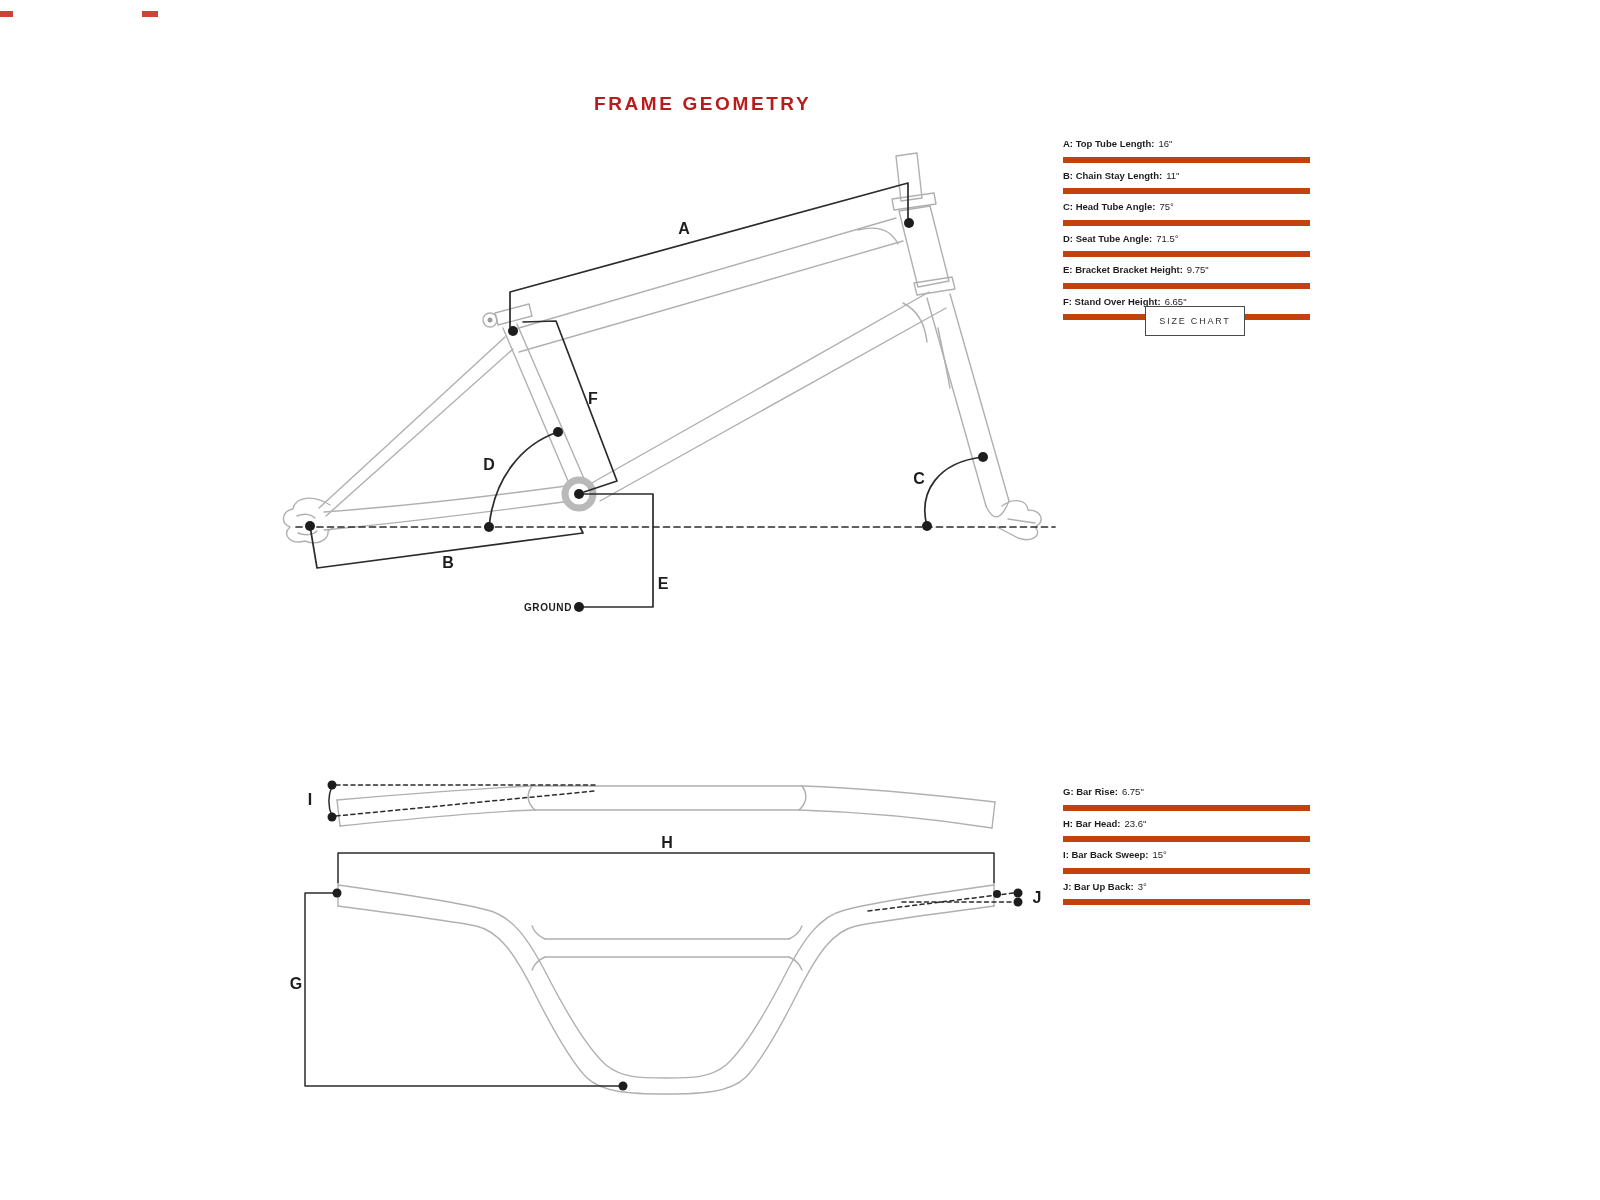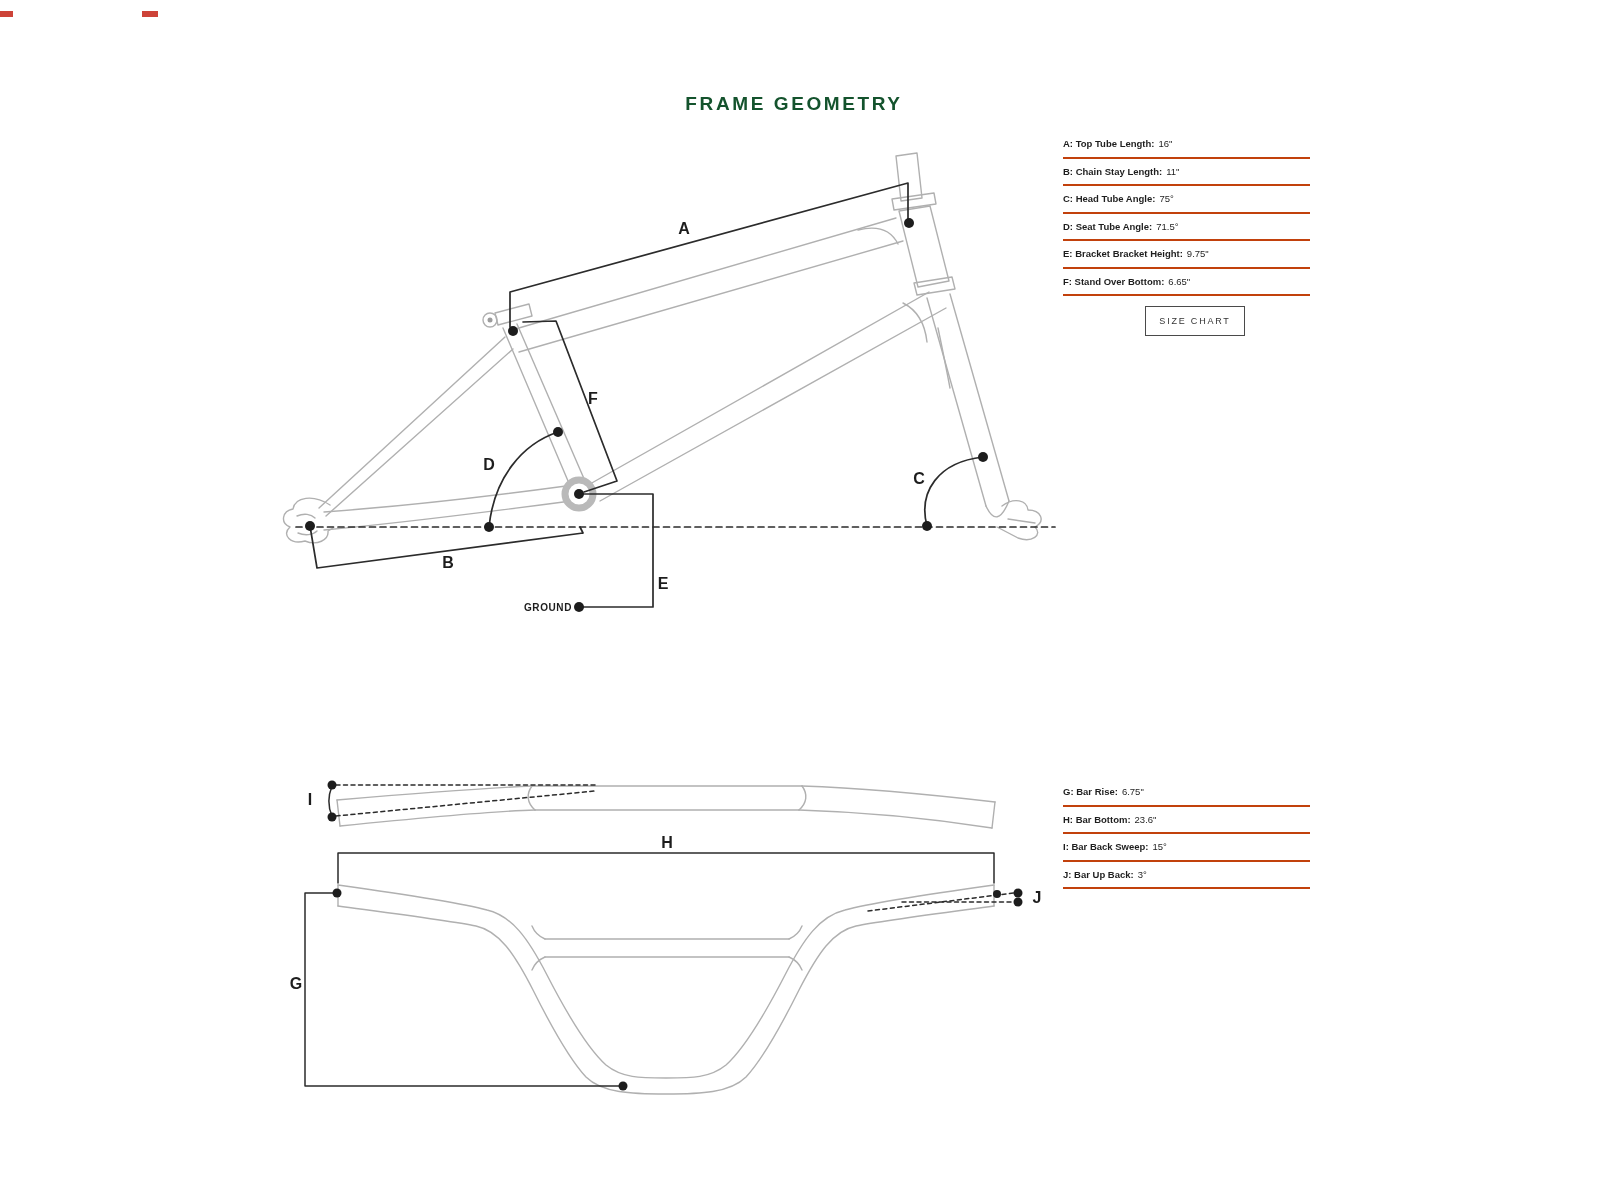--- a/index.html
+++ b/index.html
@@ -1,25 +1,25 @@
 <!DOCTYPE html>
 <html><head>
 <meta charset="utf-8">
 <style>
   html,body{margin:0;padding:0;background:#ffffff;}
   .page{position:relative;width:1600px;height:1200px;background:#ffffff;
         font-family:"Liberation Sans",sans-serif;overflow:hidden;}
-  .title{position:absolute;font-weight:800;color:#14532d;letter-spacing:2.6px;
-         text-align:center;width:400px;}
+  .title{position:absolute;font-weight:800;color:#b91c1c;letter-spacing:2.6px;
+         width:400px;}
   .frame-title{left:594px;top:93px;font-size:19px;}
   .bar-title{left:595px;top:708px;font-size:18px;}
   .spec-list{position:absolute;left:1063px;width:247px;}
   .frame-specs{top:131px;}
   .bar-specs{top:779px;}
-  .spec-row{height:25.5px;border-bottom:2px solid #c2410c;display:flex;
+  .spec-row{height:25.5px;border-bottom:6px solid #c2410c;display:flex;
             align-items:center;font-size:9.5px;color:#1e1e1e;}
   .spec-label{font-weight:700;margin-right:4px;white-space:nowrap;}
   .spec-value{font-weight:400;white-space:nowrap;}
   .size-chart-btn{position:absolute;left:1145px;top:306px;width:100px;height:30px;
             background:#ffffff;border:1.5px solid #4a4a4a;
             font-family:"Liberation Sans",sans-serif;font-size:9px;font-weight:500;
             letter-spacing:1.8px;color:#333333;display:flex;align-items:center;
             justify-content:center;cursor:pointer;padding:0;text-align:center;}
   svg.diagram{position:absolute;left:0;top:0;}
   svg text{font-family:"Liberation Sans",sans-serif;font-weight:700;font-size:16px;fill:#1d1d1d;}
@@ -182,34 +182,34 @@
     </div>
     <div class="spec-row">
       <span class="spec-label">D: Seat Tube Angle:</span>
       <span class="spec-value">71.5°</span>
     </div>
     <div class="spec-row">
       <span class="spec-label">E: Bracket Bracket Height:</span>
       <span class="spec-value">9.75"</span>
     </div>
     <div class="spec-row">
-      <span class="spec-label">F: Stand Over Bottom:</span>
+      <span class="spec-label">F: Stand Over Height:</span>
       <span class="spec-value">6.65"</span>
     </div>
   </div>
 
   <button class="size-chart-btn">SIZE CHART</button>
 
   <div class="spec-list bar-specs">
     <div class="spec-row">
       <span class="spec-label">G: Bar Rise:</span>
       <span class="spec-value">6.75"</span>
     </div>
     <div class="spec-row">
-      <span class="spec-label">H: Bar Bottom:</span>
+      <span class="spec-label">H: Bar Head:</span>
       <span class="spec-value">23.6"</span>
     </div>
     <div class="spec-row">
       <span class="spec-label">I: Bar Back Sweep:</span>
       <span class="spec-value">15°</span>
     </div>
     <div class="spec-row">
       <span class="spec-label">J: Bar Up Back:</span>
       <span class="spec-value">3°</span>
     </div>

